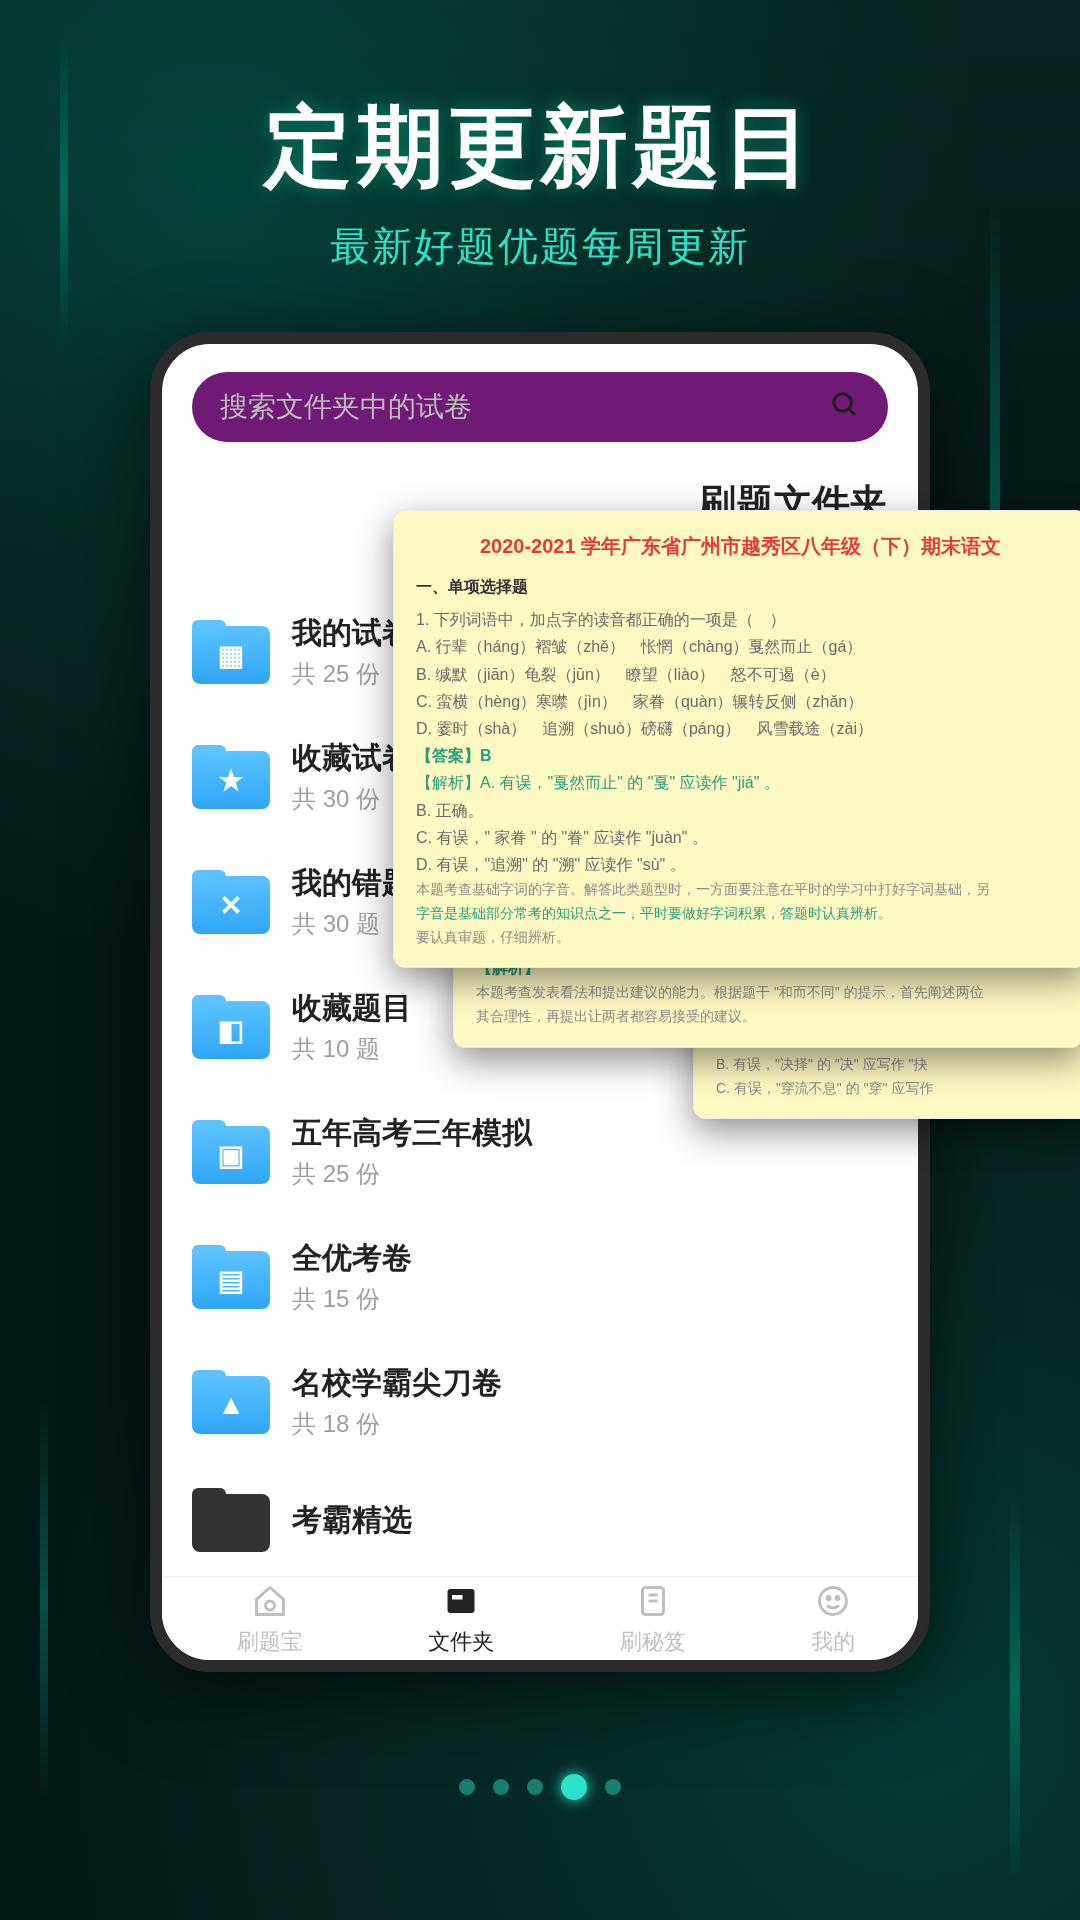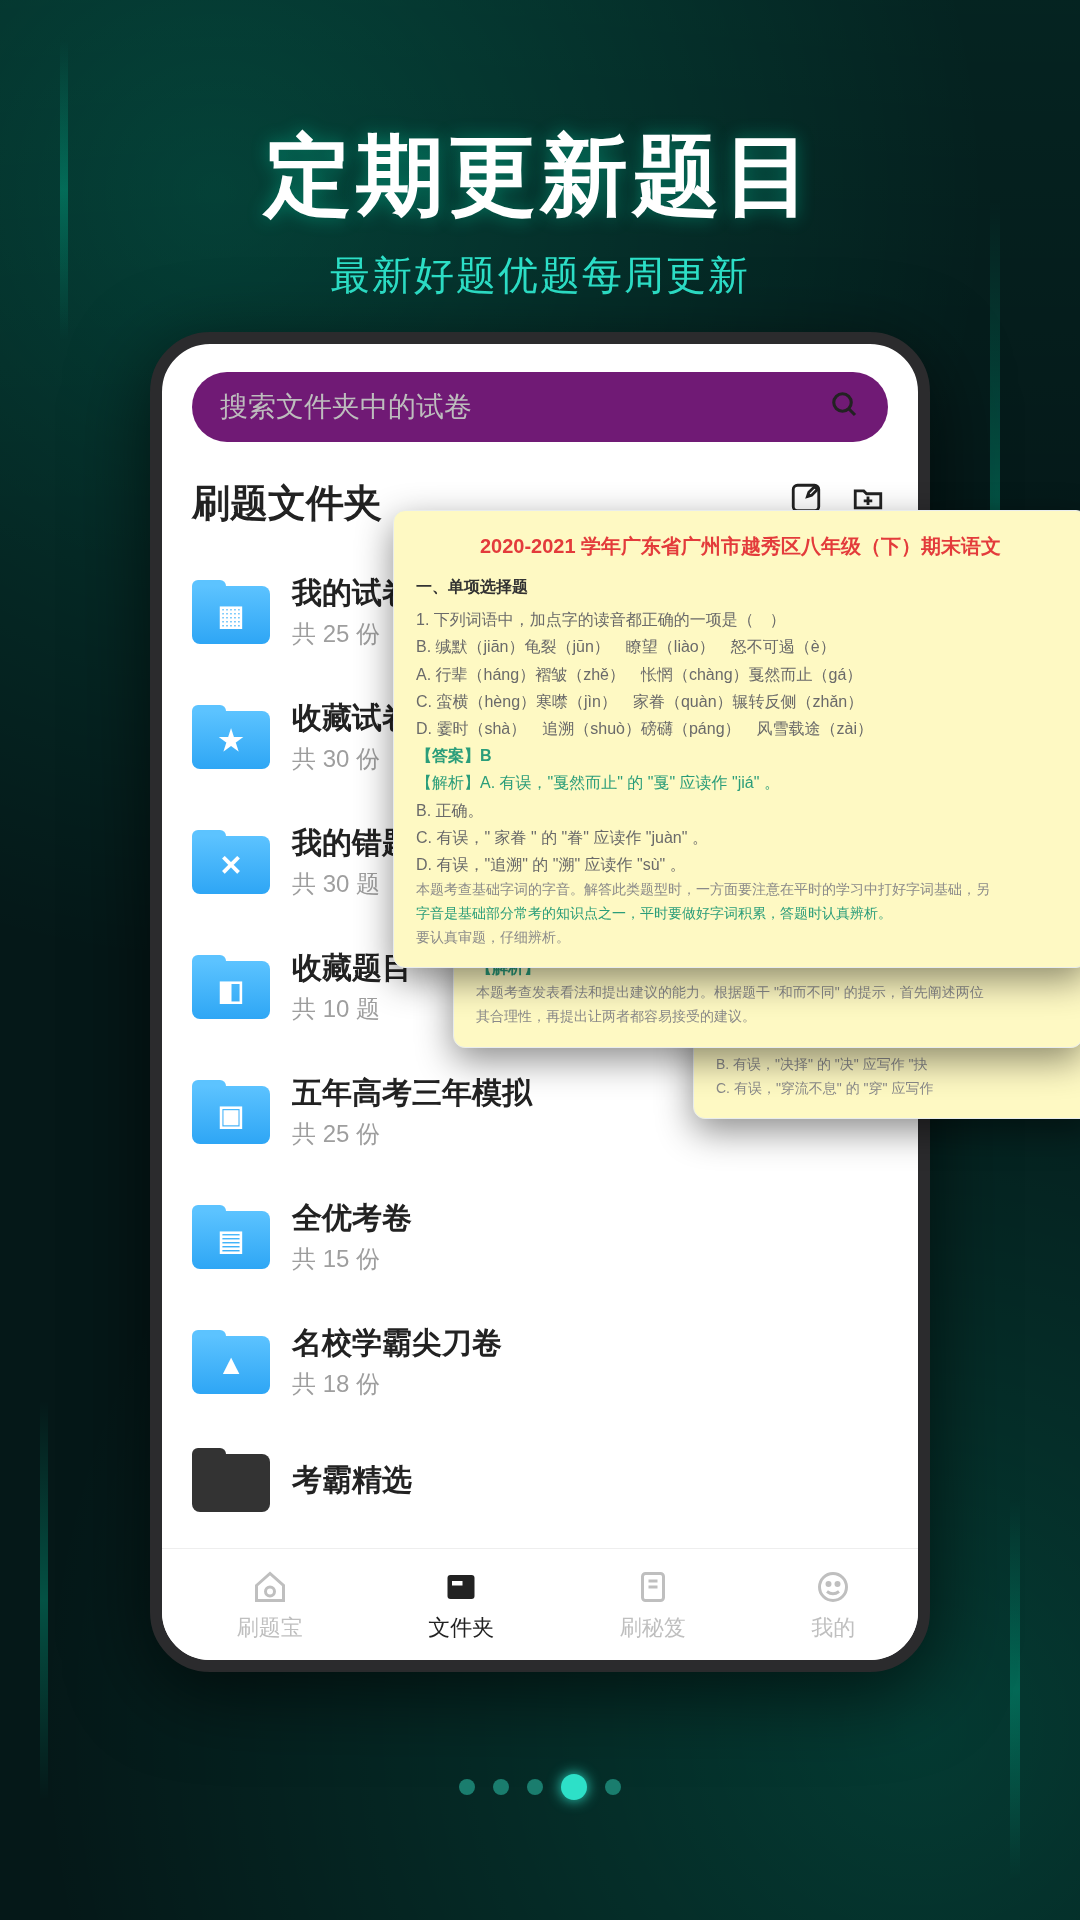--- a/index.html
+++ b/index.html
@@ -21,21 +21,21 @@
   pointer-events: none;
 }
 .bg-line {
   position: absolute;
   background: linear-gradient(180deg, transparent, rgba(0,255,200,0.25), transparent);
   pointer-events: none;
 }
 .header {
   position: relative;
   text-align: center;
-  padding-top: 117px;
+  padding-top: 88px;
 }
 .header-title {
   font-size: 88px;
   font-weight: 800;
   color: #ffffff;
   letter-spacing: 4px;
   text-shadow: 0 0 18px rgba(0,255,200,0.35);
 }
 .header-sub {
   margin-top: 12px;
@@ -65,23 +65,24 @@
   align-items: center;
   padding: 0 28px;
   justify-content: space-between;
 }
 .search-placeholder {
   color: #bdbdbd;
   font-size: 28px;
 }
 .section-header {
   display: flex;
-  align-items: flex-start;
+  align-items: flex-end;
   justify-content: space-between;
   padding: 12px 30px 20px;
+  flex-direction: column;
 }
 .section-title {
   font-size: 38px;
   font-weight: 800;
   color: #222;
   position: relative;
 }
 .section-title::after {
   content: "";
   position: absolute;
@@ -129,21 +130,21 @@
   font-size: 28px;
   font-weight: 800;
 }
 .folder-text { display: flex; flex-direction: column; gap: 4px; }
 .folder-name { font-size: 30px; font-weight: 600; color: #222; }
 .folder-count { font-size: 24px; color: #9e9e9e; }
 .folder-dark .folder-back, .folder-dark .folder-tab { background: #333; }
 .bottom-nav {
   position: absolute;
   bottom: 0; left: 0; right: 0;
-  height: 112px;
+  height: 84px;
   background: #fff;
   border-top: 1px solid #eee;
   display: flex;
   justify-content: space-around;
   align-items: center;
   padding-left: 12px;
 }
 .nav-item {
   display: flex;
   flex-direction: column;
@@ -383,22 +384,22 @@
 <div class="paper-card" style="left:420px; top:935px; width:630px;">
   <div class="paper-ans">【解析】</div>
   <div class="paper-note">本题考查发表看法和提出建议的能力。根据题干 "和而不同" 的提示，首先阐述两位</div>
   <div class="paper-note">其合理性，再提出让两者都容易接受的建议。</div>
 </div>
 
 <div class="paper-card" style="left:360px; top:510px; width:695px;">
   <div class="paper-title">2020-2021 学年广东省广州市越秀区八年级（下）期末语文</div>
   <div class="paper-sec">一、单项选择题</div>
   <div>1. 下列词语中，加点字的读音都正确的一项是（　）</div>
+  <div>A. 行辈（háng）褶皱（zhě）　怅惘（chàng）戛然而止（gá）</div>
   <div>B. 缄默（jiān）龟裂（jūn）　瞭望（liào）　怒不可遏（è）</div>
-  <div>A. 行辈（háng）褶皱（zhě）　怅惘（chàng）戛然而止（gá）</div>
   <div>C. 蛮横（hèng）寒噤（jìn）　家眷（quàn）辗转反侧（zhǎn）</div>
   <div>D. 霎时（shà）　追溯（shuò）磅礴（páng）　风雪载途（zài）</div>
   <div class="paper-ans">【答案】B</div>
   <div class="paper-highlight">【解析】A. 有误，"戛然而止" 的 "戛" 应读作 "jiá" 。</div>
   <div>B. 正确。</div>
   <div>C. 有误，" 家眷 " 的 "眷" 应读作 "juàn" 。</div>
   <div>D. 有误，"追溯" 的 "溯" 应读作 "sù" 。</div>
   <div class="paper-note">本题考查基础字词的字音。解答此类题型时，一方面要注意在平时的学习中打好字词基础，另</div>
   <div class="paper-note paper-highlight">字音是基础部分常考的知识点之一，平时要做好字词积累，答题时认真辨析。</div>
   <div class="paper-note">要认真审题，仔细辨析。</div>

